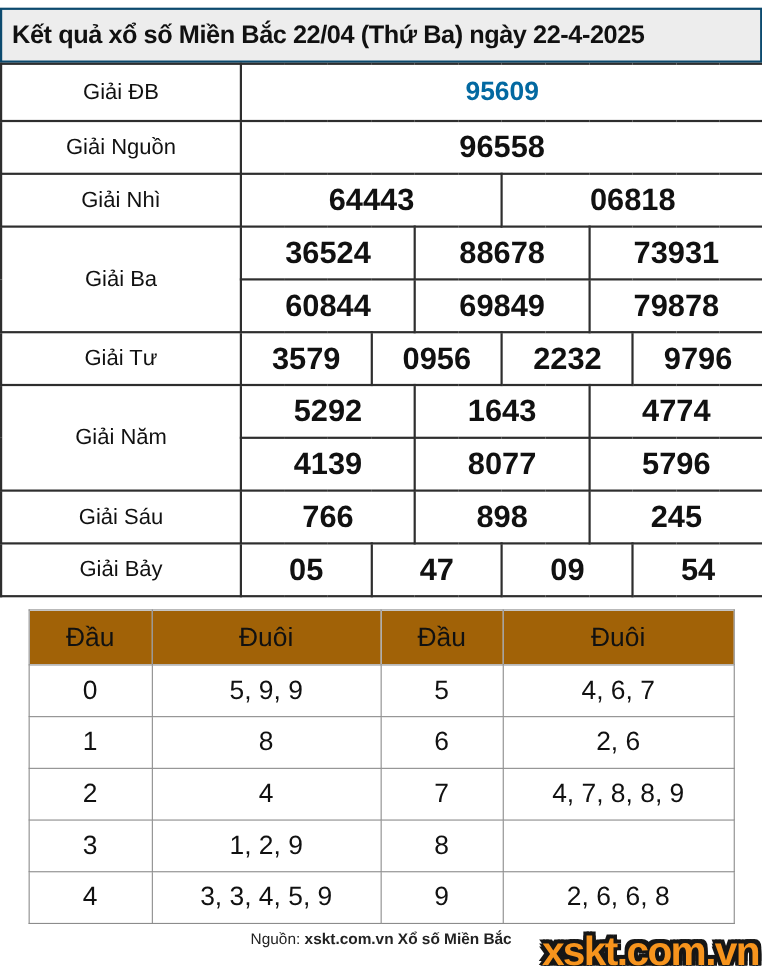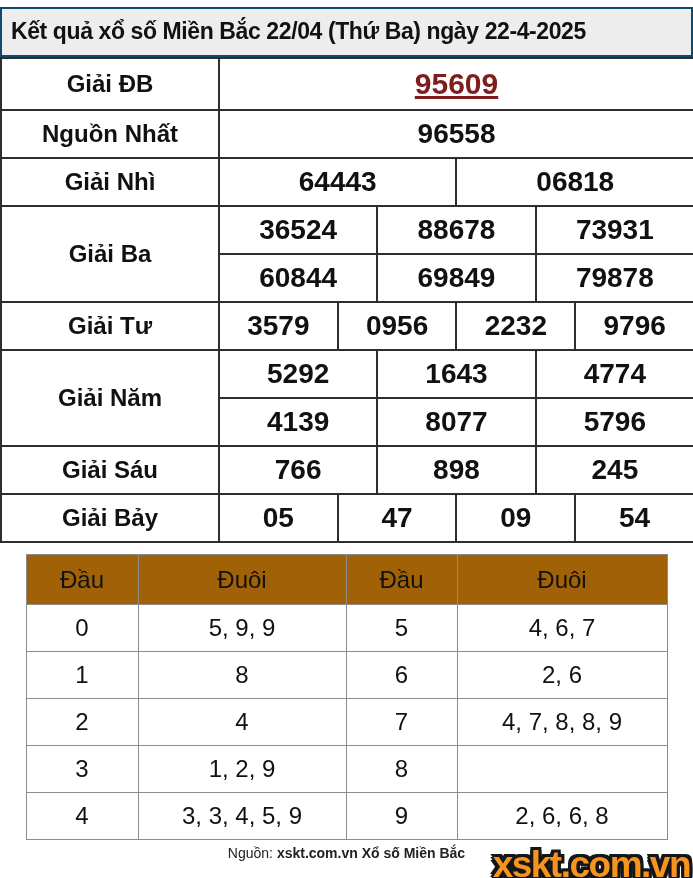--- a/index.html
+++ b/index.html
@@ -17,23 +17,23 @@
     padding-left:9px;letter-spacing:-0.4px;white-space:nowrap;
   }
   
   table{border-collapse:collapse;table-layout:fixed;}
   .prize-table{width:693px;}
   .prize-table td{
     border:2px solid #2e2e2e;text-align:center;vertical-align:middle;
     height:46px;font-size:28px;font-weight:bold;
     overflow:hidden;padding:0;
   }
-  .prize-table td.lbl{font-weight:bold;font-size:24px;}
+  .prize-table td.lbl{font-weight:normal;font-size:20px;}
   .prize-table tr.r-db td{height:50px;}
-  .prize-table td.special{color:#7f1d1d;font-size:30px;text-decoration:underline;}
+  .prize-table td.special{color:#0369a1;font-size:24px;}
   
   .ht-table{width:641px;margin:11px auto 0 auto;}
   .ht-table td,.ht-table th{
     border:1px solid #8c8c8c;text-align:center;vertical-align:middle;
     height:46px;font-size:24px;font-weight:normal;padding:0;overflow:hidden;
   }
   .ht-table th{background:#a16207;height:49px;}
   
   .footer{
     margin-top:5px;text-align:center;font-size:14px;color:#222;
@@ -60,21 +60,21 @@
   <colgroup>
     <col style="width:218px">
     <col span="12" style="width:39.58px">
   </colgroup>
   <tbody>
       <tr class="r-db">
     <td class="lbl">Giải ĐB</td>
     <td colspan="12" class="special">95609</td>
   </tr>
   <tr>
-    <td class="lbl">Nguồn Nhất</td>
+    <td class="lbl">Giải Nguồn</td>
     <td colspan="12">96558</td>
   </tr>
   <tr>
     <td class="lbl">Giải Nhì</td>
     <td colspan="6">64443</td>
     <td colspan="6">06818</td>
   </tr>
   <tr>
     <td class="lbl" rowspan="2">Giải Ba</td>
     <td colspan="4">36524</td>

